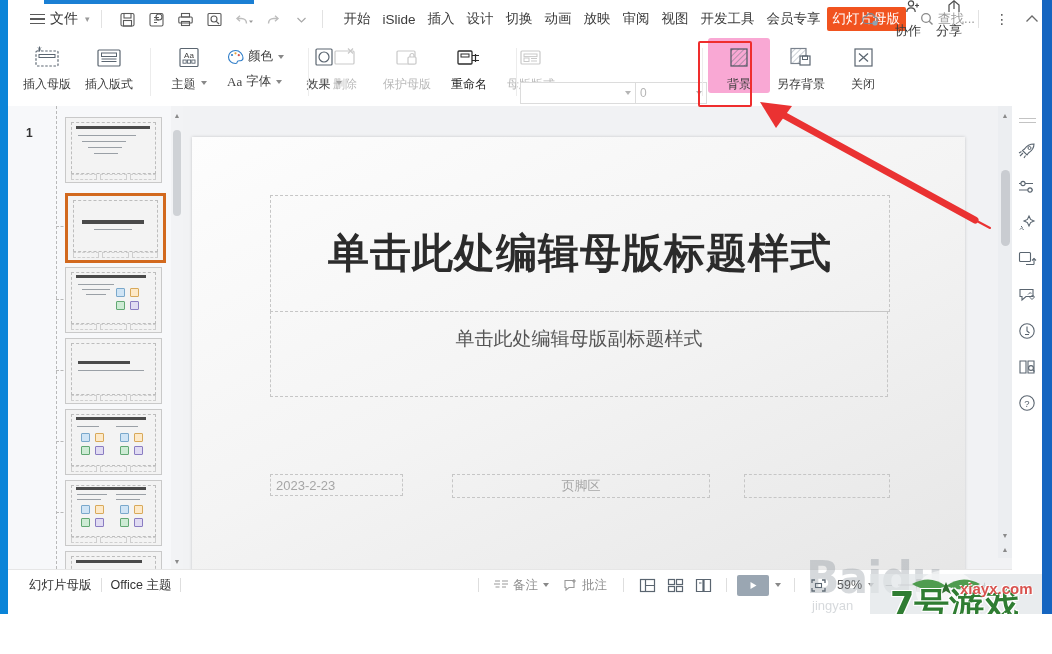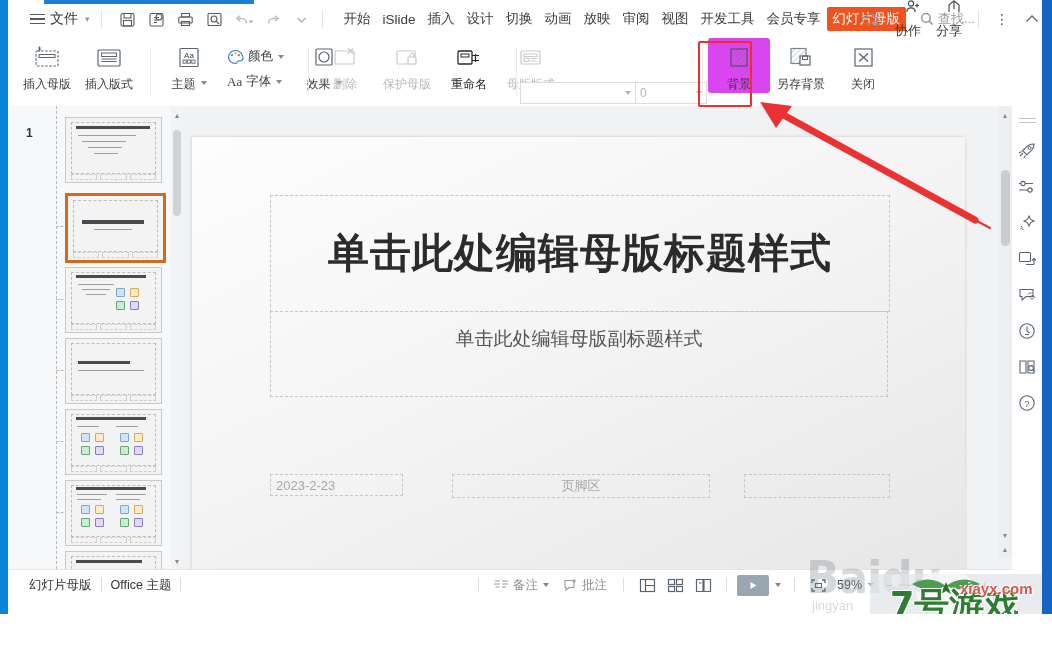--- a/index.html
+++ b/index.html
@@ -450,21 +450,21 @@
           </svg>
       </div>
       <div class="fbtn" style="width:11px;">
           <span class="tri"></span>
         </div>
     </div>
 
     <div class="rb-sep" style="left:694px;"></div>
 
     <div class="rb-group" style="left:700px;">
-      <div class="rb-item" style="background:#d946ef;">
+      <div class="rb-item" style="background:#f9a8d4;">
         <span class="rb-ico">
           <svg width="28" height="26" viewBox="0 0 28 26">
               <defs>
                 <pattern id="hatch" width="4" height="4" patternUnits="userSpaceOnUse" patternTransform="rotate(45)">
                   <line x1="0" y1="0" x2="0" y2="4" stroke="#6b7480" stroke-width="1"></line>
                 </pattern>
               </defs>
               <rect x="6" y="4" width="16" height="17" fill="url(#hatch)" stroke="#4c5560" stroke-width="1.2"></rect>
             </svg>
         </span>

